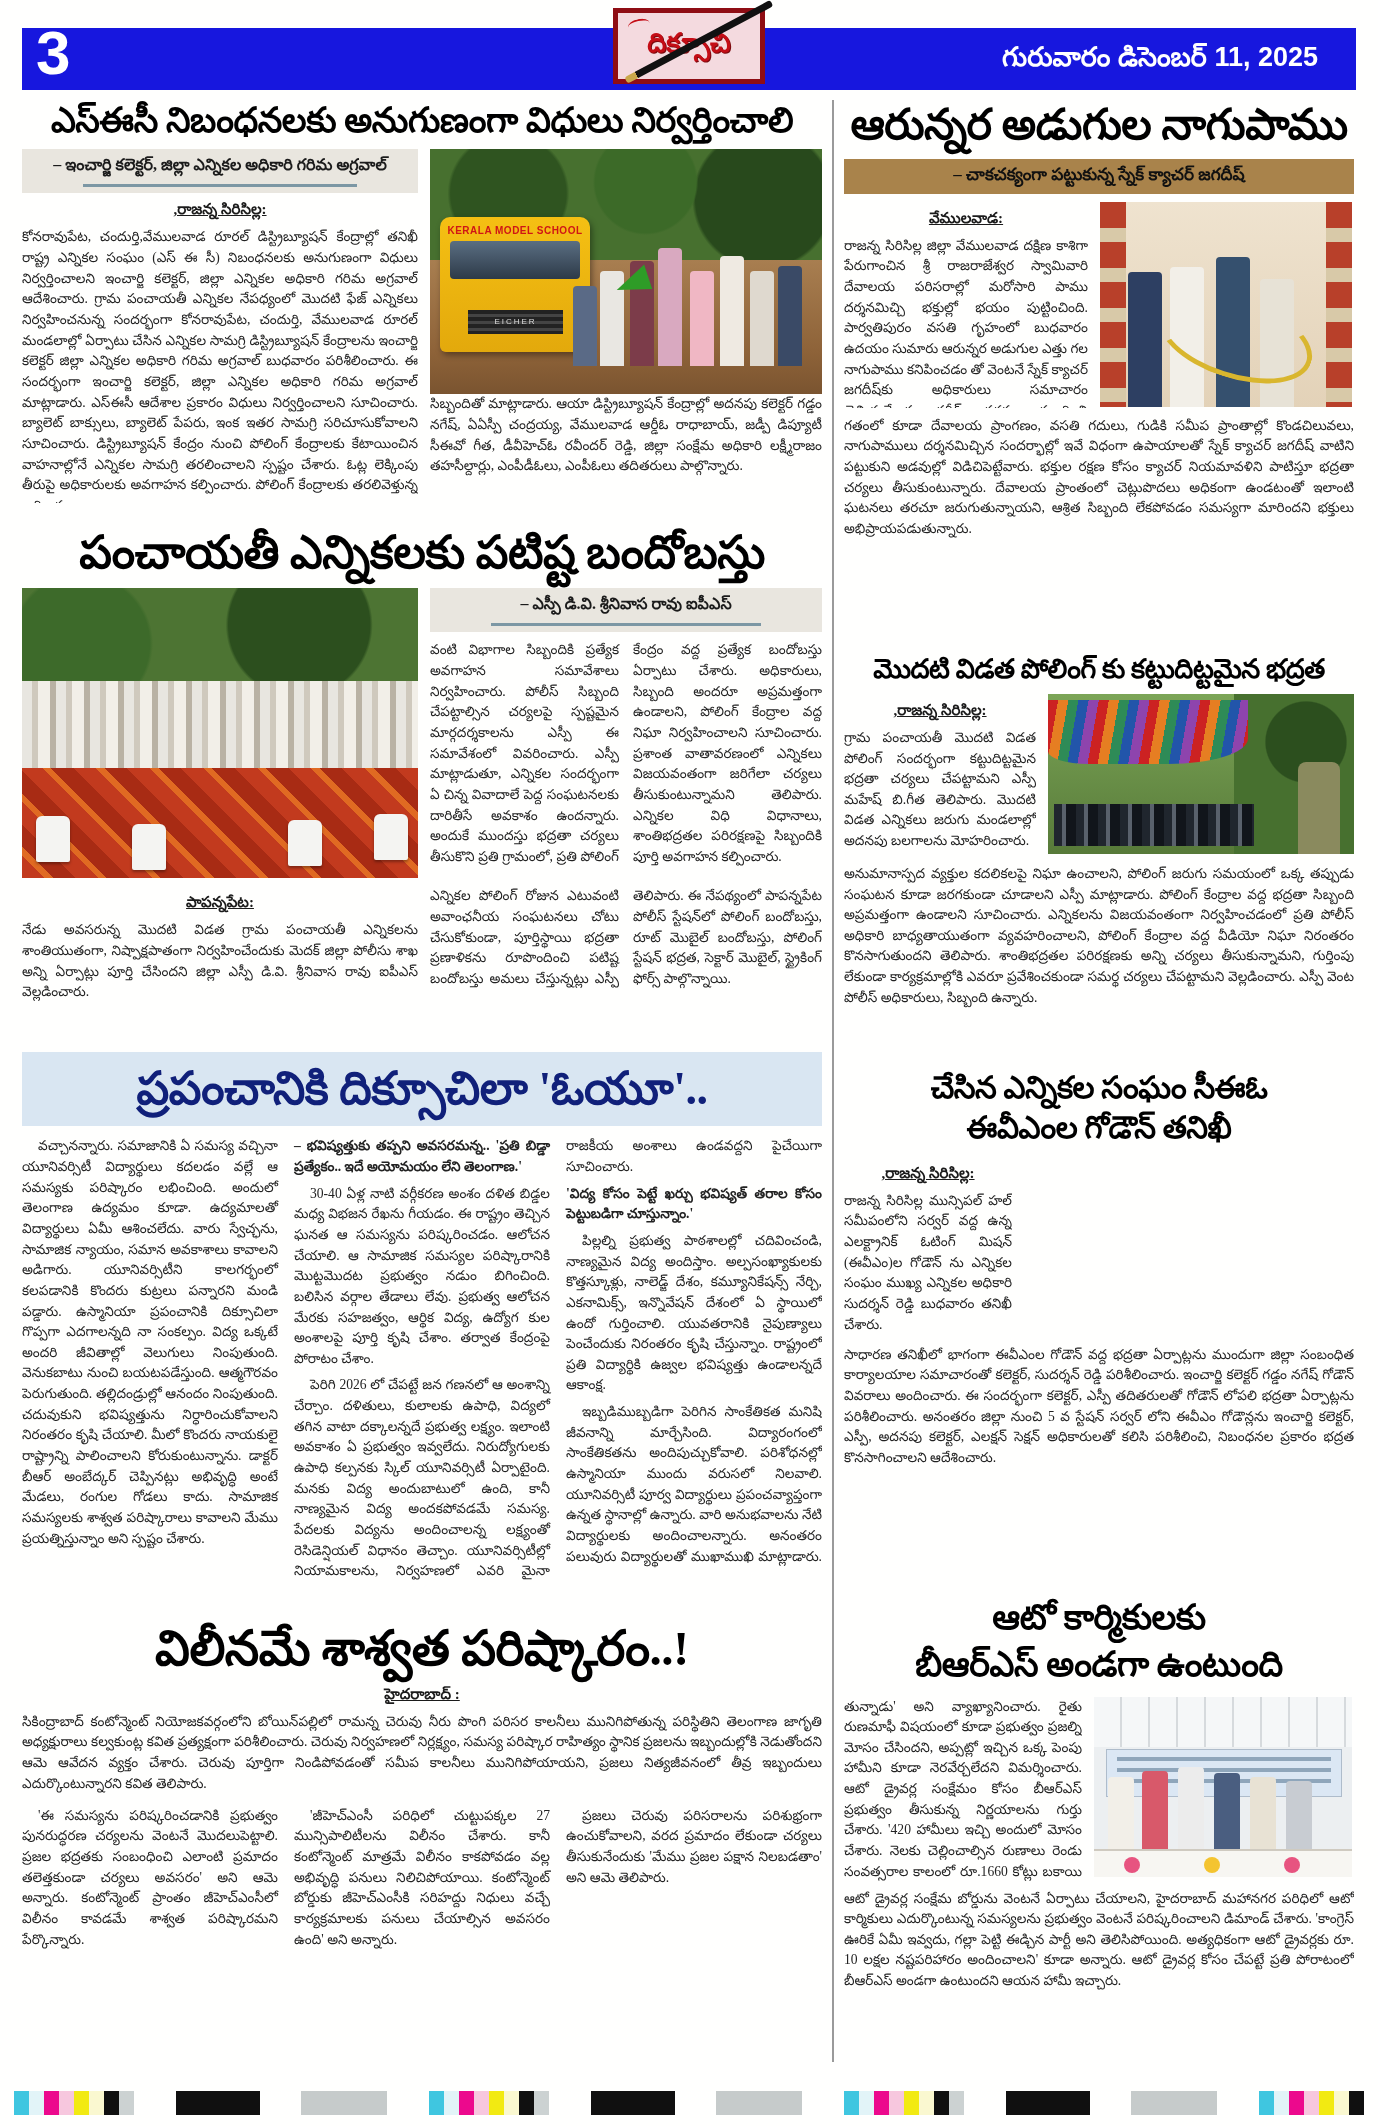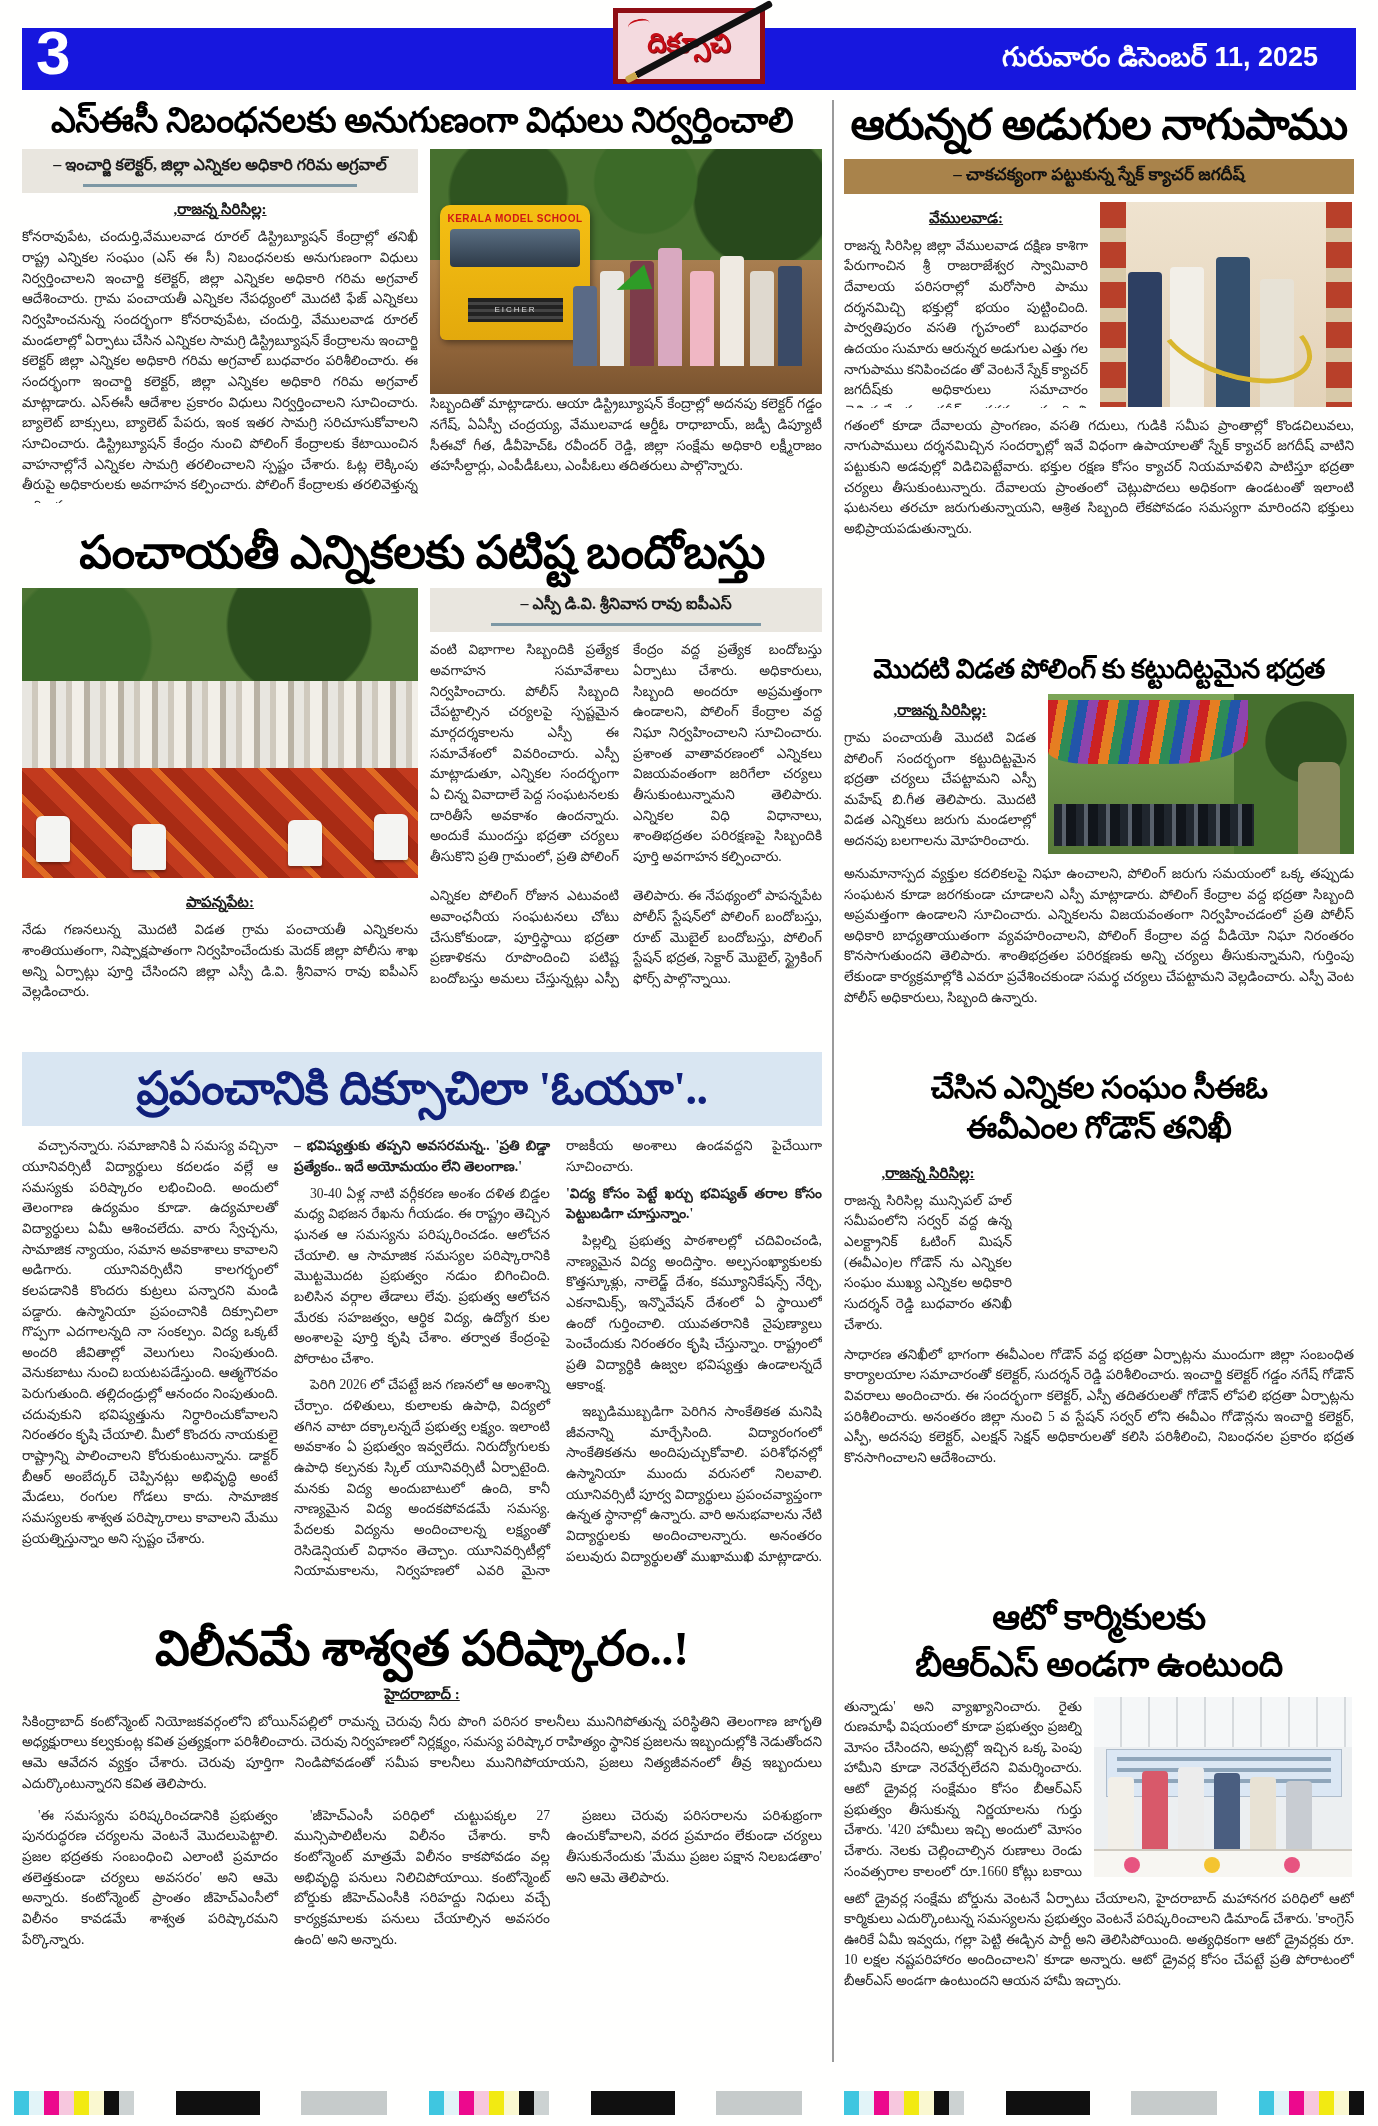--- a/index.html
+++ b/index.html
@@ -51,21 +51,21 @@
   
   .photo{position:relative;overflow:hidden;flex:none;background:#c8bfa8;}
   .pp{position:absolute;border-radius:4px 4px 0 0;}
   
   .p1{width:392px;height:245px;}
   .p1-trees{position:absolute;inset:0 0 55% 0;background:
      radial-gradient(circle at 20% 40%,#2f5420 0 18%,transparent 19%),
      radial-gradient(circle at 55% 30%,#3c6a28 0 22%,transparent 23%),
      radial-gradient(circle at 85% 45%,#28491c 0 20%,transparent 21%),#47702f;}
   .p1-ground{position:absolute;inset:45% 0 0 0;background:linear-gradient(#a87e50,#8d6238 70%,#7a5430);}
-  .p1-bus{position:absolute;left:10px;top:56px;width:150px;height:135px;background:linear-gradient(#f5c013,#e3a90c);
+  .p1-bus{position:absolute;left:10px;top:68px;width:150px;height:135px;background:linear-gradient(#f5c013,#e3a90c);
           border-radius:10px 10px 6px 6px;box-shadow:2px 3px 6px rgba(0,0,0,.4);}
   .p1-busline{position:absolute;left:6px;top:8px;width:138px;text-align:center;color:#d01616;font-weight:800;
               font-size:10px;font-family:"Liberation Sans",sans-serif;letter-spacing:.5px;}
   .p1-shield{position:absolute;left:10px;top:24px;width:130px;height:38px;background:linear-gradient(#5a6e82,#2d3a48);border-radius:4px;}
   .p1-grill{position:absolute;left:28px;bottom:18px;width:95px;height:24px;background:repeating-linear-gradient(#222 0 4px,#444 4px 7px);
             color:#ddd;font-size:8px;text-align:center;line-height:24px;font-family:"Liberation Sans",sans-serif;letter-spacing:2px;}
   .p1-flag{position:absolute;left:185px;top:120px;width:0;height:0;border-top:16px solid transparent;
            border-bottom:10px solid transparent;border-right:34px solid #2e9c27;transform:rotate(-18deg);}
   .p1 .pp{bottom:28px;width:24px;height:95px;}
   .p1 .c1{left:170px;background:#e9e7e2;} .p1 .c2{left:200px;background:#7c3c4a;height:105px;}
@@ -204,21 +204,21 @@
             <div class="byline-box">
               <span>– ఎస్పీ డి.వి. శ్రీనివాస రావు ఐపీఎస్</span>
               <span class="rule"></span>
             </div>
             <div class="bt two-col clamp" style="height:236px;margin-top:8px">వంటి విభాగాల సిబ్బందికి ప్రత్యేక అవగాహన సమావేశాలు నిర్వహించారు. పోలీస్ సిబ్బంది చేపట్టాల్సిన చర్యలపై స్పష్టమైన మార్గదర్శకాలను ఎస్పీ ఈ సమావేశంలో వివరించారు. ఎస్పీ మాట్లాడుతూ, ఎన్నికల సందర్భంగా ఏ చిన్న వివాదాలే పెద్ద సంఘటనలకు దారితీసే అవకాశం ఉందన్నారు. అందుకే ముందస్తు భద్రతా చర్యలు తీసుకొని ప్రతి గ్రామంలో, ప్రతి పోలింగ్ కేంద్రం వద్ద ప్రత్యేక బందోబస్తు ఏర్పాటు చేశారు. అధికారులు, సిబ్బంది అందరూ అప్రమత్తంగా ఉండాలని, పోలింగ్ కేంద్రాల వద్ద నిఘా నిర్వహించాలని సూచించారు. ప్రశాంత వాతావరణంలో ఎన్నికలు విజయవంతంగా జరిగేలా చర్యలు తీసుకుంటున్నామని తెలిపారు. ఎన్నికల విధి విధానాలు, శాంతిభద్రతల పరిరక్షణపై సిబ్బందికి పూర్తి అవగాహన కల్పించారు.</div>
           </div>
         </div>
         <div class="row" style="margin-top:8px">
           <div style="width:396px;flex:none">
             <div class="dl">పాపన్నపేట:</div>
-            <div class="bt clamp" style="height:92px">నేడు గణనలున్న మొదటి విడత గ్రామ పంచాయతీ ఎన్నికలను శాంతియుతంగా, నిష్పాక్షపాతంగా నిర్వహించేందుకు మెదక్ జిల్లా పోలీసు శాఖ అన్ని ఏర్పాట్లు పూర్తి చేసిందని జిల్లా ఎస్పీ డి.వి. శ్రీనివాస రావు ఐపీఎస్ వెల్లడించారు.</div>
+            <div class="bt clamp" style="height:92px">నేడు అవసరున్న మొదటి విడత గ్రామ పంచాయతీ ఎన్నికలను శాంతియుతంగా, నిష్పాక్షపాతంగా నిర్వహించేందుకు మెదక్ జిల్లా పోలీసు శాఖ అన్ని ఏర్పాట్లు పూర్తి చేసిందని జిల్లా ఎస్పీ డి.వి. శ్రీనివాస రావు ఐపీఎస్ వెల్లడించారు.</div>
           </div>
           <div style="width:392px;flex:none">
             <div class="bt two-col clamp" style="height:124px">ఎన్నికల పోలింగ్ రోజున ఎటువంటి అవాంఛనీయ సంఘటనలు చోటు చేసుకోకుండా, పూర్తిస్థాయి భద్రతా ప్రణాళికను రూపొందించి పటిష్ట బందోబస్తు అమలు చేస్తున్నట్లు ఎస్పీ తెలిపారు. ఈ నేపథ్యంలో పాపన్నపేట పోలీస్ స్టేషన్‌లో పోలింగ్ బందోబస్తు, రూట్ మొబైల్ బందోబస్తు, పోలింగ్ స్టేషన్ భద్రత, సెక్టార్ మొబైల్, స్ట్రైకింగ్ ఫోర్స్ పాల్గొన్నాయి.</div>
           </div>
         </div>
       </section>
 
       <section class="art" style="height:554px">
         <h1 class="head-1 h-a3">ప్రపంచానికి దిక్సూచిలా 'ఓయూ'..</h1>
         <div class="bt three-col clamp" style="height:448px">

